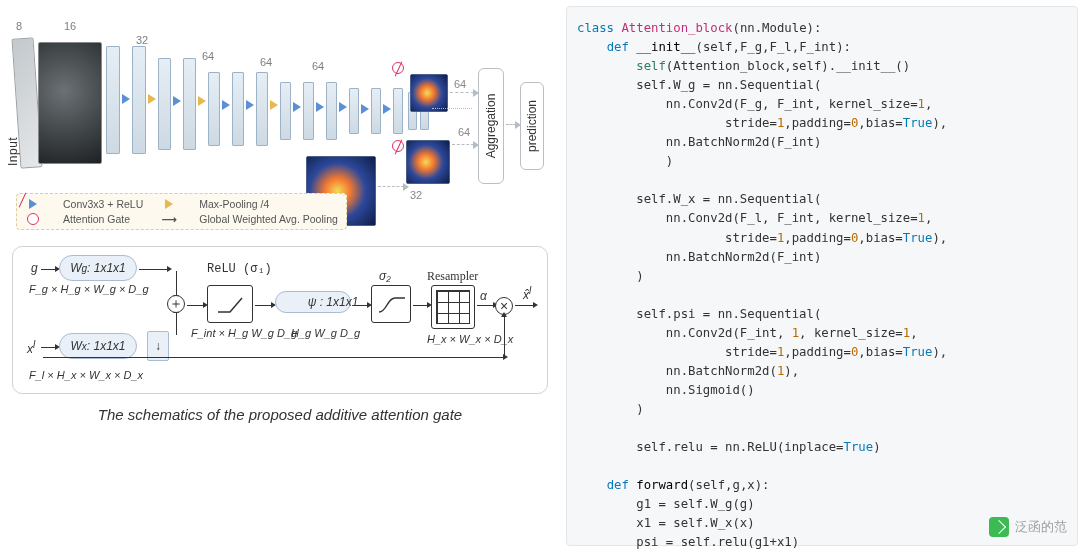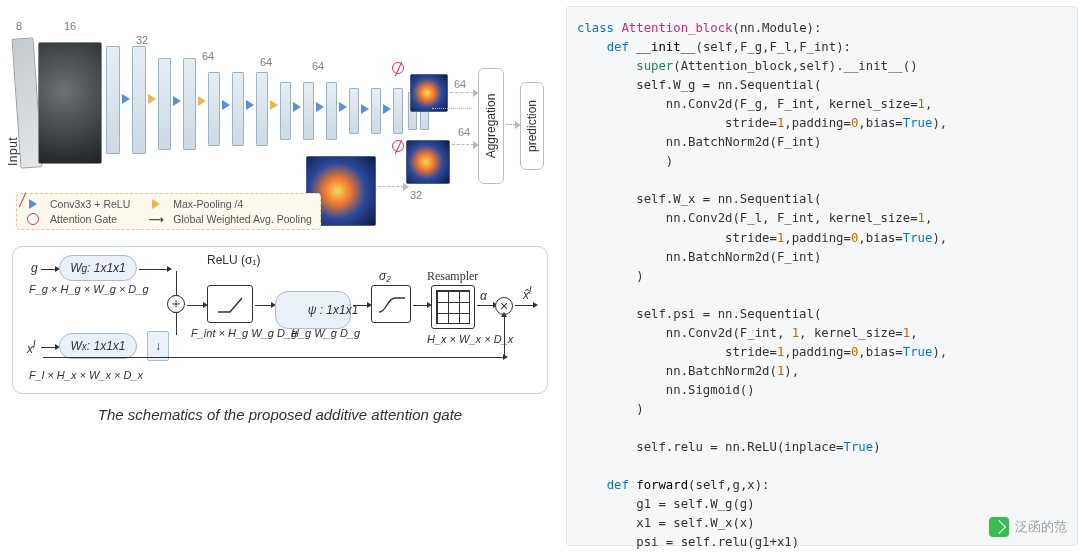--- a/index.html
+++ b/index.html
@@ -96,21 +96,21 @@
   .dotted-line{ position:absolute; height:0; border-top:1px dotted #b5bcc3;}
   .num64{ position:absolute; font-size:11px; color:#888;}
   .num32{ position:absolute; font-size:11px; color:#888;}
   
   .legend {
     position:absolute; left:4px; bottom:8px;
     background:#fdf9ef; border:1px dashed #d9cfa1; border-radius:4px;
     padding:4px 8px; font-size:10.5px; color:#555;
     display:grid; grid-template-columns:auto auto; gap:3px 18px;
   }
-  .legend .row{display:flex;align-items:center;gap:9px;}
+  .legend .row{display:flex;align-items:center;gap:22px;}
   .legend .ic{width:16px;display:flex;justify-content:center;align-items:center;}
   .caption {
     text-align:center; font-style:italic; font-size:15px; color:#333; margin-top:4px;
   }
   
   .gate-panel{
     border:1.5px solid #cfd4d9; border-radius:10px;
     width:536px; height:148px; position:relative; font-size:12px; color:#333;
   }
   .gb-box{
@@ -282,30 +282,30 @@
     <span class="gb-label ital" style="left:16px; top:122px; font-size:11px;">F_l × H_x × W_x × D_x</span>
 
     <div class="down-box" style="left:134px; top:84px;">↓</div>
 
     <div class="gb-arrow" style="left:126px; top:22px; width:28px;"></div>
     <div class="gb-varrow down" style="left:163px; top:24px; height:24px;"></div>
     <div class="gb-varrow up" style="left:163px; top:66px; height:22px;"></div>
     <div class="gb-circ" style="left:154px; top:48px;">＋</div>
 
     <div class="gb-arrow" style="left:174px; top:58px; width:16px;"></div>
-    <span class="gb-label" style="left:194px; top:6px;">ReLU (σ₁)</span>
+    <span class="gb-label" style="left:194px; top:15px;font-family:Liberation Mono, monospace;">ReLU (σ₁)</span>
     <div class="gb-wrap" style="left:194px; top:38px; width:46px; height:38px;">
       <svg class="relu-curve" style="left:8px;top:8px;" viewBox="0 0 30 22">
           <path d="M2 18 L14 18 L26 4" stroke="#333" stroke-width="1.5" fill="none"></path>
         </svg>
     </div>
     <span class="gb-label ital" style="left:178px; top:80px; font-size:11px;">F_int × H_g W_g  D_g</span>
 
     <div class="gb-arrow" style="left:242px; top:58px; width:16px;"></div>
-    <div class="gb-box" style="left:262px; top:44px; width:76px; height:38px;padding-left:40px;">
+    <div class="gb-box" style="left:262px; top:44px; width:76px; height:22px;padding-left:40px;">
         <span class="ital">ψ : 1x1x1</span>
       </div>
     <span class="gb-label ital" style="left:278px; top:80px; font-size:11px;">H_g W_g  D_g</span>
 
     <div class="gb-arrow" style="left:340px; top:58px; width:14px;"></div>
     <span class="gb-label ital" style="left:366px; top:22px;">σ₂</span>
     <div class="gb-wrap" style="left:358px; top:38px; width:40px; height:38px;">
       <svg class="sig-curve" style="left:5px;top:8px;" viewBox="0 0 30 22">
           <path d="M2 18 C10 18 10 4 18 4 C24 4 26 4 28 4" stroke="#333" stroke-width="1.5" fill="none"></path>
         </svg>
@@ -327,21 +327,21 @@
     <div class="gb-arrow" style="left:502px; top:58px; width:18px;"></div>
     <span class="gb-label ital" style="left:510px; top:38px;"><span>x̂</span><sup>l</sup></span>
   </div>
   <div class="caption">The schematics of the proposed additive attention gate</div>
 </div>
 
 <div class="right-col">
   <div class="code-panel">
 <pre><span class="kw">class</span> <span class="cls">Attention_block</span>(nn.Module):
     <span class="kw">def</span> <span class="fn">__init__</span>(self,F_g,F_l,F_int):
-        <span class="call">super</span>(Attention_block,self).__init__()
+        <span class="call">self</span>(Attention_block,self).__init__()
         self.W_g = nn.Sequential(
             nn.Conv2d(F_g, F_int, kernel_size=<span class="num">1</span>,
                     stride=<span class="num">1</span>,padding=<span class="num">0</span>,bias=<span class="bool">True</span>),
             nn.BatchNorm2d(F_int)
             )
 
         self.W_x = nn.Sequential(
             nn.Conv2d(F_l, F_int, kernel_size=<span class="num">1</span>,
                     stride=<span class="num">1</span>,padding=<span class="num">0</span>,bias=<span class="bool">True</span>),
             nn.BatchNorm2d(F_int)

